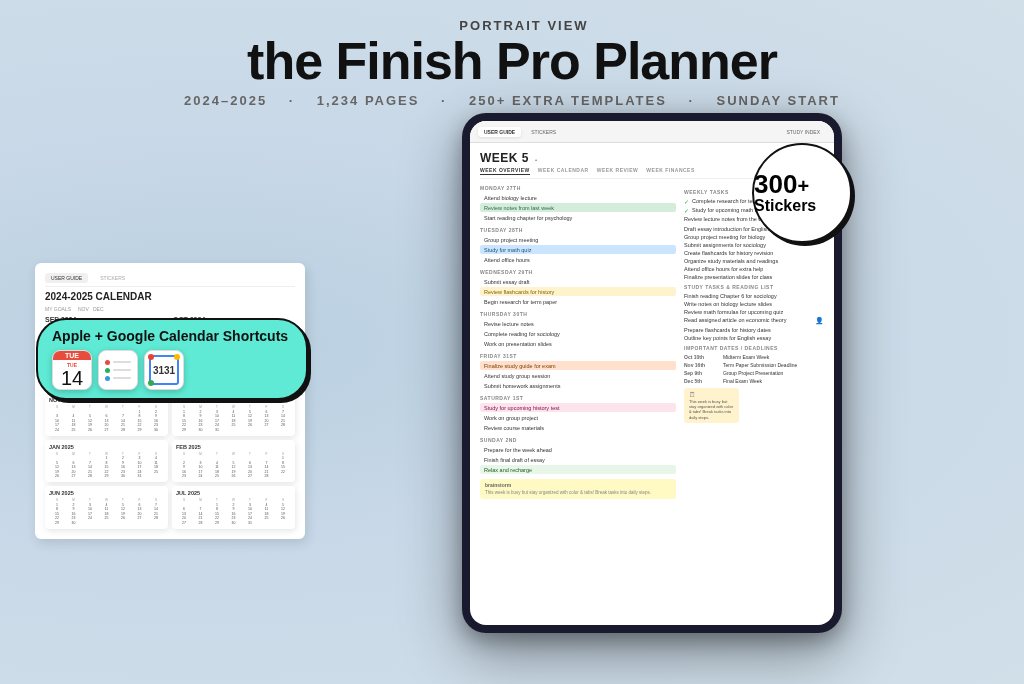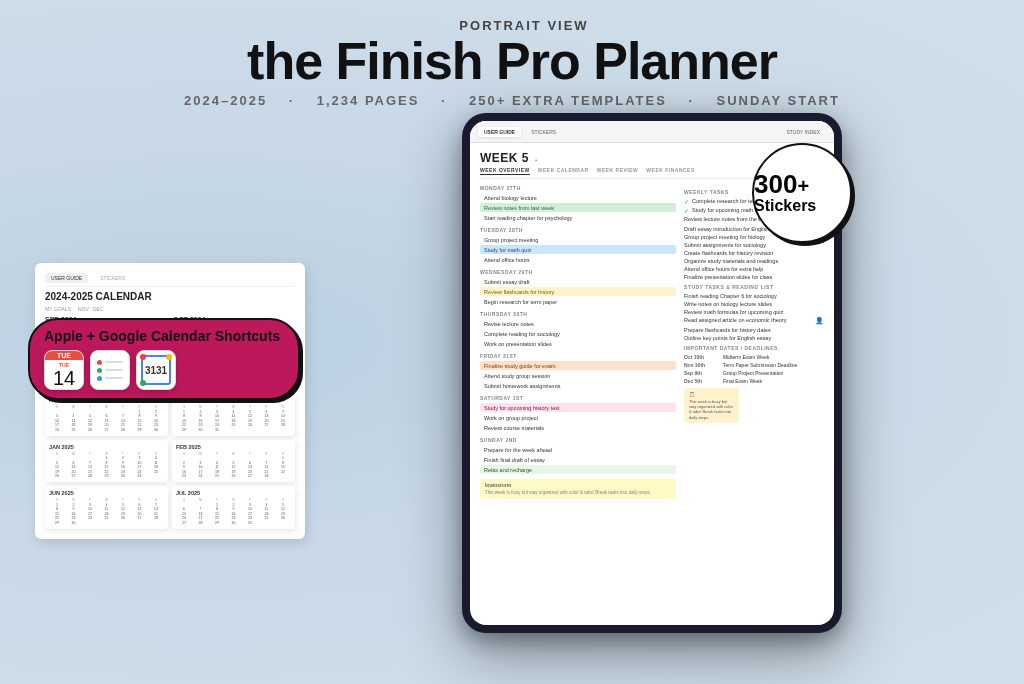--- a/index.html
+++ b/index.html
@@ -933,21 +933,21 @@
                   <div class="mini-cal-day">30</div>
                   <div class="mini-cal-day">31</div>
               </div>
             </div>
           </div>
         </div>
       </div>
     </div>
 
 
-    <div style="position:absolute; top:200px; left:8px; z-index:10; background:#be185d; border:2.5px solid #111; border-radius:30px; padding:8px 14px; box-shadow: 3px 3px 0px #111; width:272px">
+    <div style="position:absolute; top:200px; left:16px; z-index:10; background:#5eead4; border:2.5px solid #111; border-radius:30px; padding:8px 14px; box-shadow: 3px 3px 0px #111; width:272px">
       <div style="font-size:14px;font-weight:800;color:#111;margin-bottom:6px">Apple + Google Calendar Shortcuts</div>
       <div class="app-icons">
 
         <div class="cal-icon-apple">
           <div class="header-bar">TUE</div>
           <div class="date-num">
             <div class="day-name">TUE</div>
             <div class="day-number">14</div>
           </div>
         </div>

